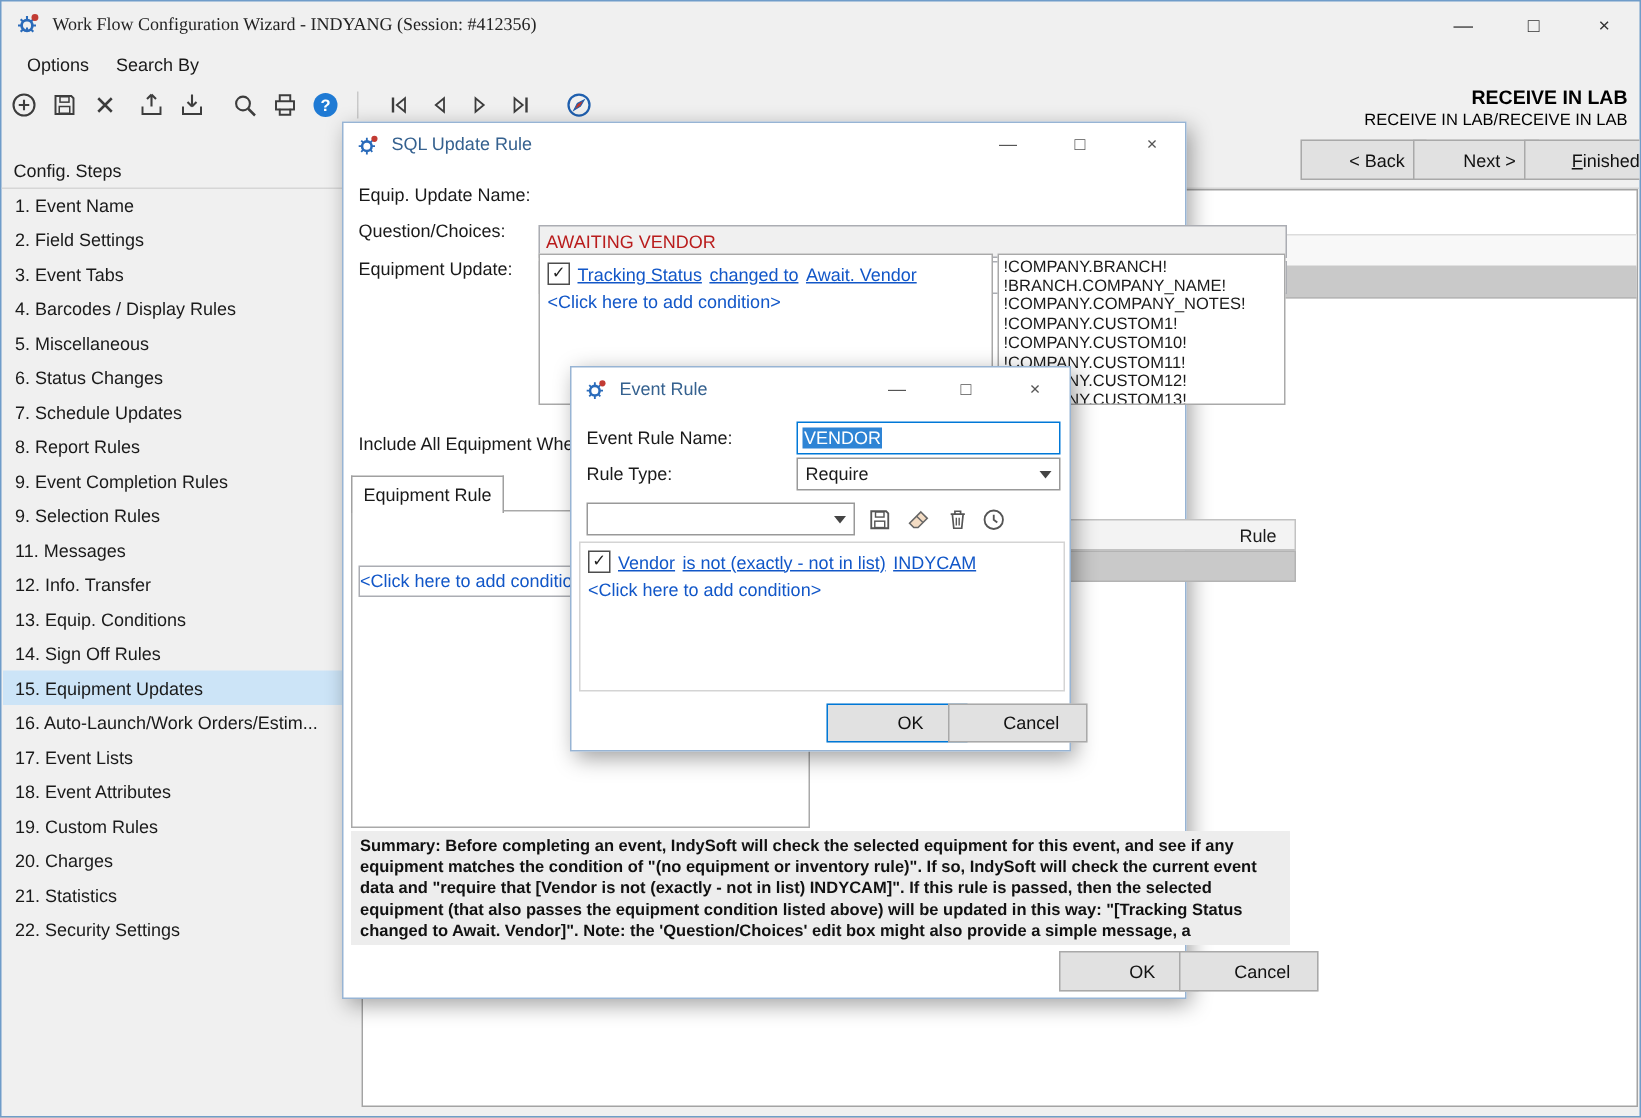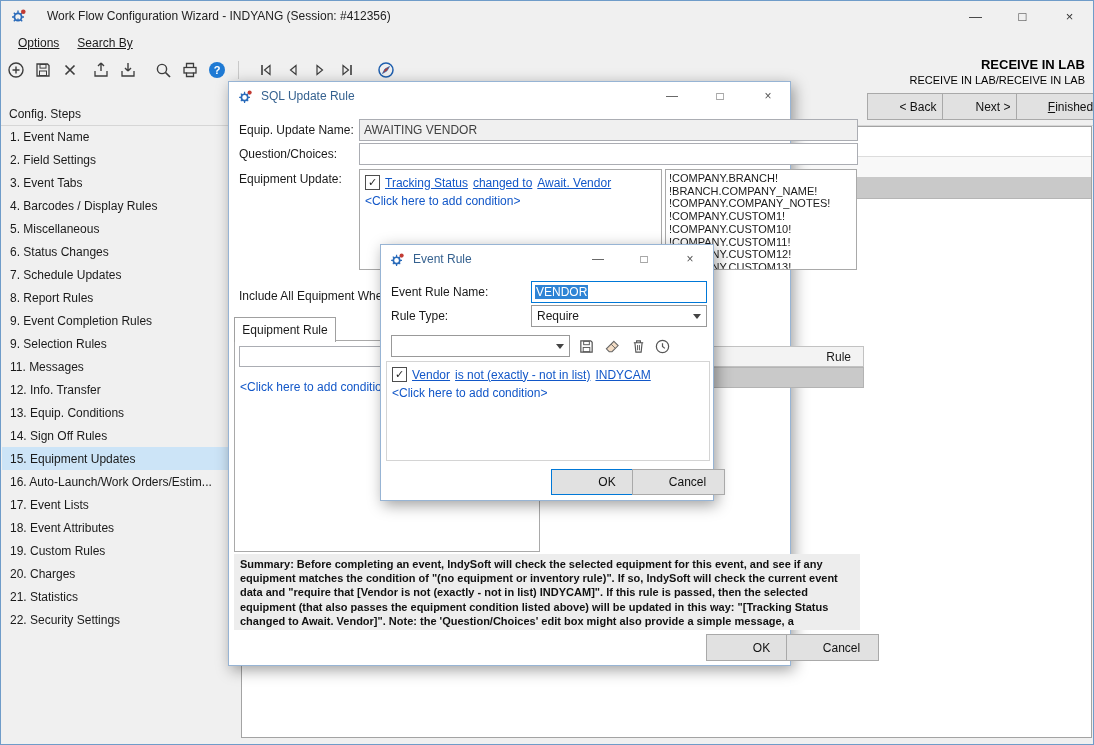--- a/index.html
+++ b/index.html
@@ -1,26 +1,26 @@
 <!DOCTYPE html>
 <html><head>
 <meta charset="utf-8">
 <style>
   html,body{margin:0;padding:0;background:#9a9a9a;}
   .window{position:relative;width:1094px;height:745px;background:#f0f0f0;border:1px solid #6f9cc9;
           font-family:"Liberation Sans",sans-serif;font-size:12px;color:#1a1a1a;overflow:hidden;box-sizing:border-box;}
   
   .titlebar{position:absolute;left:0;top:0;width:100%;height:30px;display:flex;align-items:center;}
   .app-icon{margin-left:10px;width:16px;height:16px;display:inline-flex;}
-  .title-text{margin-left:20px;font-size:12px;color:#222;}
+  .title-text{margin-left:8px;font-size:12px;color:#222;font-family:Liberation Serif, serif;}
   .win-ctrls{position:absolute;right:0;top:0;display:flex;height:30px;}
   .wbtn{width:47px;height:30px;display:flex;align-items:center;justify-content:center;color:#333;font-size:13px;}
   
   .menubar{position:absolute;left:0;top:30px;width:100%;height:24px;display:flex;align-items:center;padding-left:8px;}
-  .menu-item{padding:3px 9px;text-decoration:underline;}
+  .menu-item{padding:3px 9px;}
   
   .toolbar{position:absolute;left:0;top:54px;height:30px;display:flex;align-items:center;padding-left:6px;gap:9px;}
   .ticon{width:18px;height:18px;display:inline-flex;align-items:center;justify-content:center;}
   .tsep{width:1px;height:18px;background:#c9c9c9;margin:0 3px;}
   .rcv1{position:absolute;top:56px;right:8px;font-weight:bold;font-size:13px;color:#000;}
   .rcv2{position:absolute;top:73px;right:8px;font-size:11px;color:#000;}
   .btn{position:absolute;display:flex;align-items:center;justify-content:center;background:#e1e1e1;border:1px solid #a9a9a9;font-size:12px;color:#111;cursor:default;padding-left:18px;}
   .hairline{position:absolute;left:0;top:124px;width:100%;height:1px;background:#d6d6d6;}
   
   .side-title{position:absolute;left:8px;top:106px;}
@@ -32,21 +32,21 @@
   .rowA{position:absolute;left:0;top:29px;width:100%;height:21px;background:#f8f8f8;border-top:1px solid #dcdcdc;border-bottom:1px solid #d2d2d2;}
   .rowB{position:absolute;left:0;top:50px;width:100%;height:21px;background:#c9c9c9;border-bottom:1px solid #b5b5b5;}
   
   .dialog{position:absolute;background:#fff;border:1px solid #97b4d4;box-shadow:3px 4px 14px rgba(0,0,0,.38);box-sizing:border-box;}
   .dlg-title{position:absolute;left:0;top:0;width:100%;height:28px;display:flex;align-items:center;}
   .dlg-icon{margin-left:9px;width:15px;height:15px;display:inline-flex;}
   .dlg-text{margin-left:8px;color:#35618f;}
   .dlg-ctrls{position:absolute;right:6px;top:1px;display:flex;gap:16px;}
   .dbtn{width:32px;height:26px;display:flex;align-items:center;justify-content:center;color:#555;font-size:12px;}
   .lbl{position:absolute;color:#1a1a1a;}
-  .tbox{position:absolute;border:1px solid #abadb3;background:#fff;font-family:"Liberation Sans",sans-serif;font-size:12px;padding:0 4px;box-sizing:border-box;color:#404040;}
+  .tbox{position:absolute;border:1px solid #abadb3;background:#fff;font-family:"Liberation Sans",sans-serif;font-size:12px;padding:0 4px;box-sizing:border-box;color:#b91c1c;margin-top:31px;}
   .tbox.readonly{background:#f0f0f0;}
   .panel{position:absolute;border:1px solid #a9a9a9;background:#fff;box-sizing:border-box;overflow:hidden;}
   .cb{width:13px;height:13px;border:1px solid #4d4d4d;background:#fff;display:inline-flex;align-items:center;justify-content:center;font-size:11px;line-height:1;color:#222;flex:0 0 auto;}
   .link{color:#1257c8;text-decoration:underline;cursor:pointer;}
   .addlink{color:#1257c8;cursor:pointer;}
   .cond-line{display:flex;align-items:center;gap:5px;padding:5px 5px 0 5px;}
   .cond-add{padding:4px 5px 0 5px;}
   .fieldlist{font-size:11px;line-height:12.7px;padding:2px 3px;}
   .tab{position:absolute;background:#fff;border:1px solid #a0a0a0;border-bottom:none;display:flex;align-items:center;justify-content:center;z-index:2;}
   .gridhead{position:absolute;background:#f3f3f3;border:1px solid #c2c2c2;box-sizing:border-box;display:flex;align-items:center;justify-content:flex-end;padding-right:12px;}

